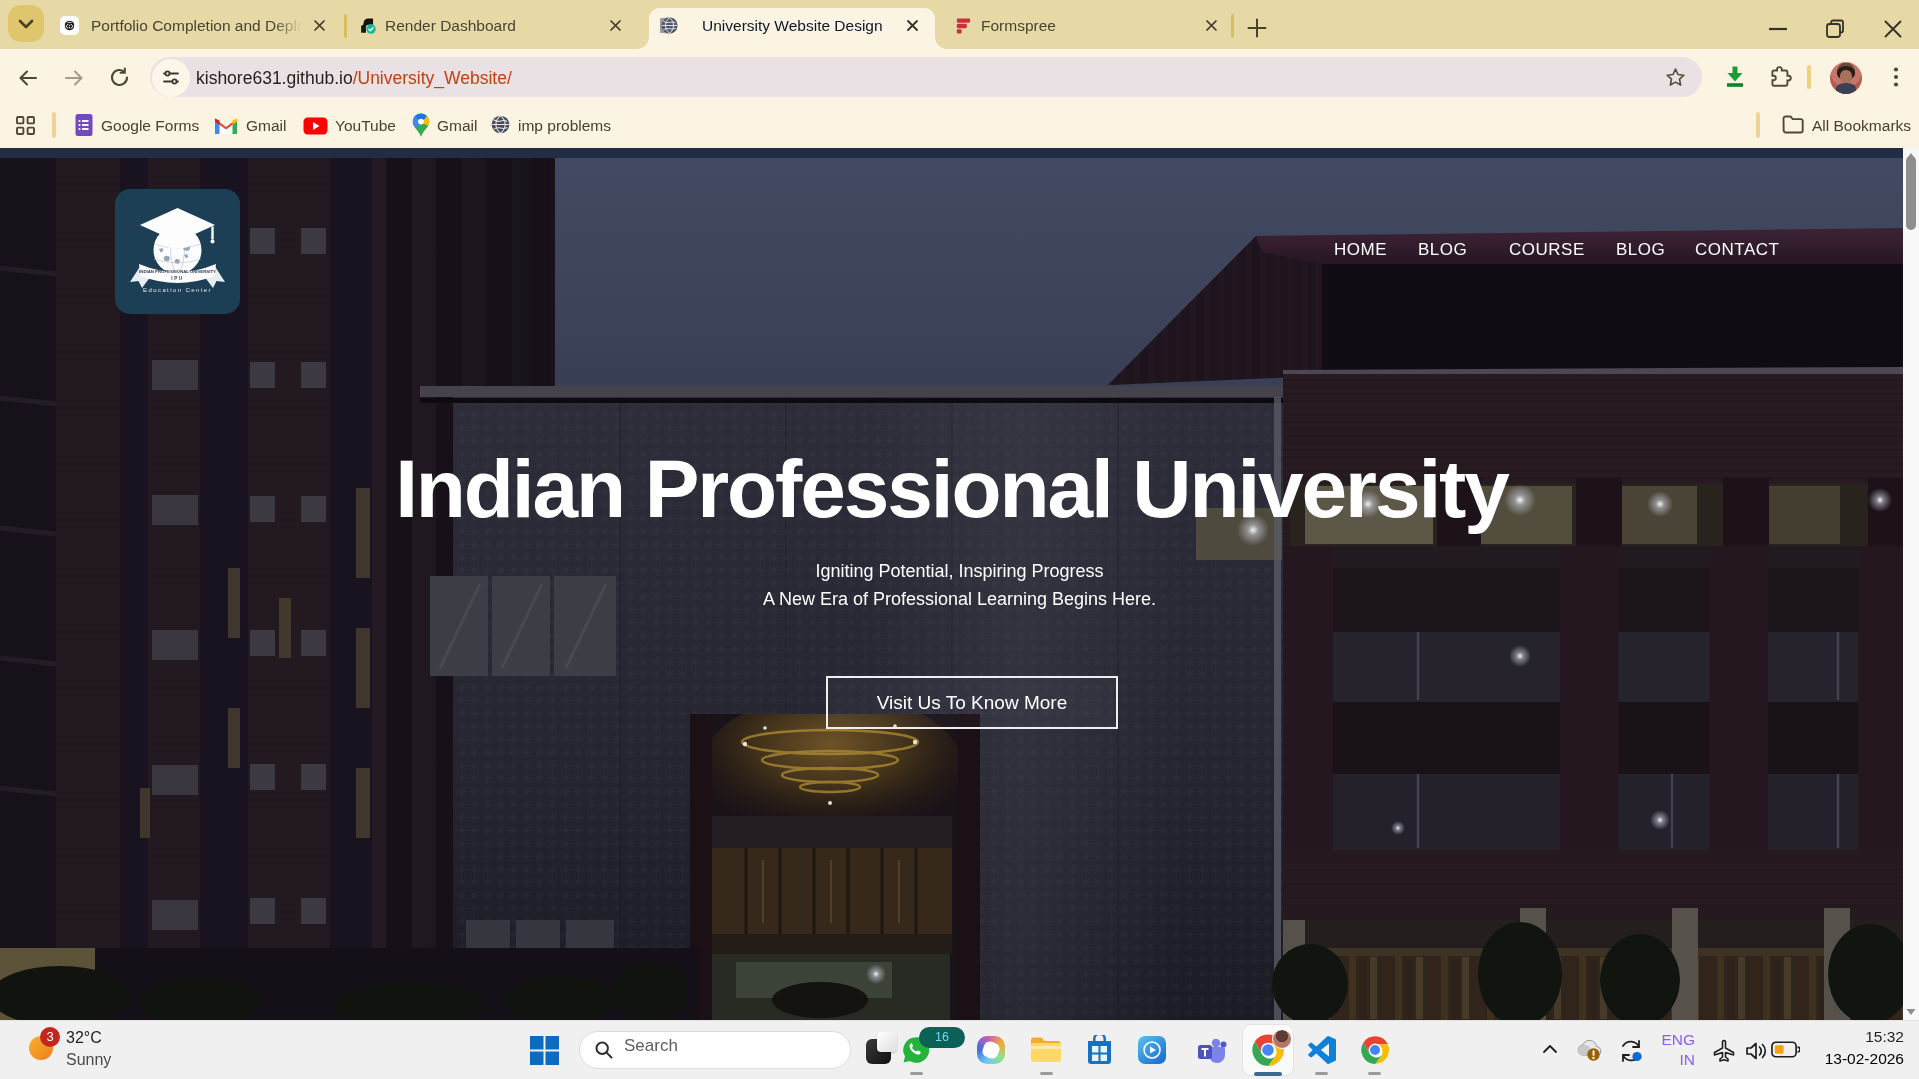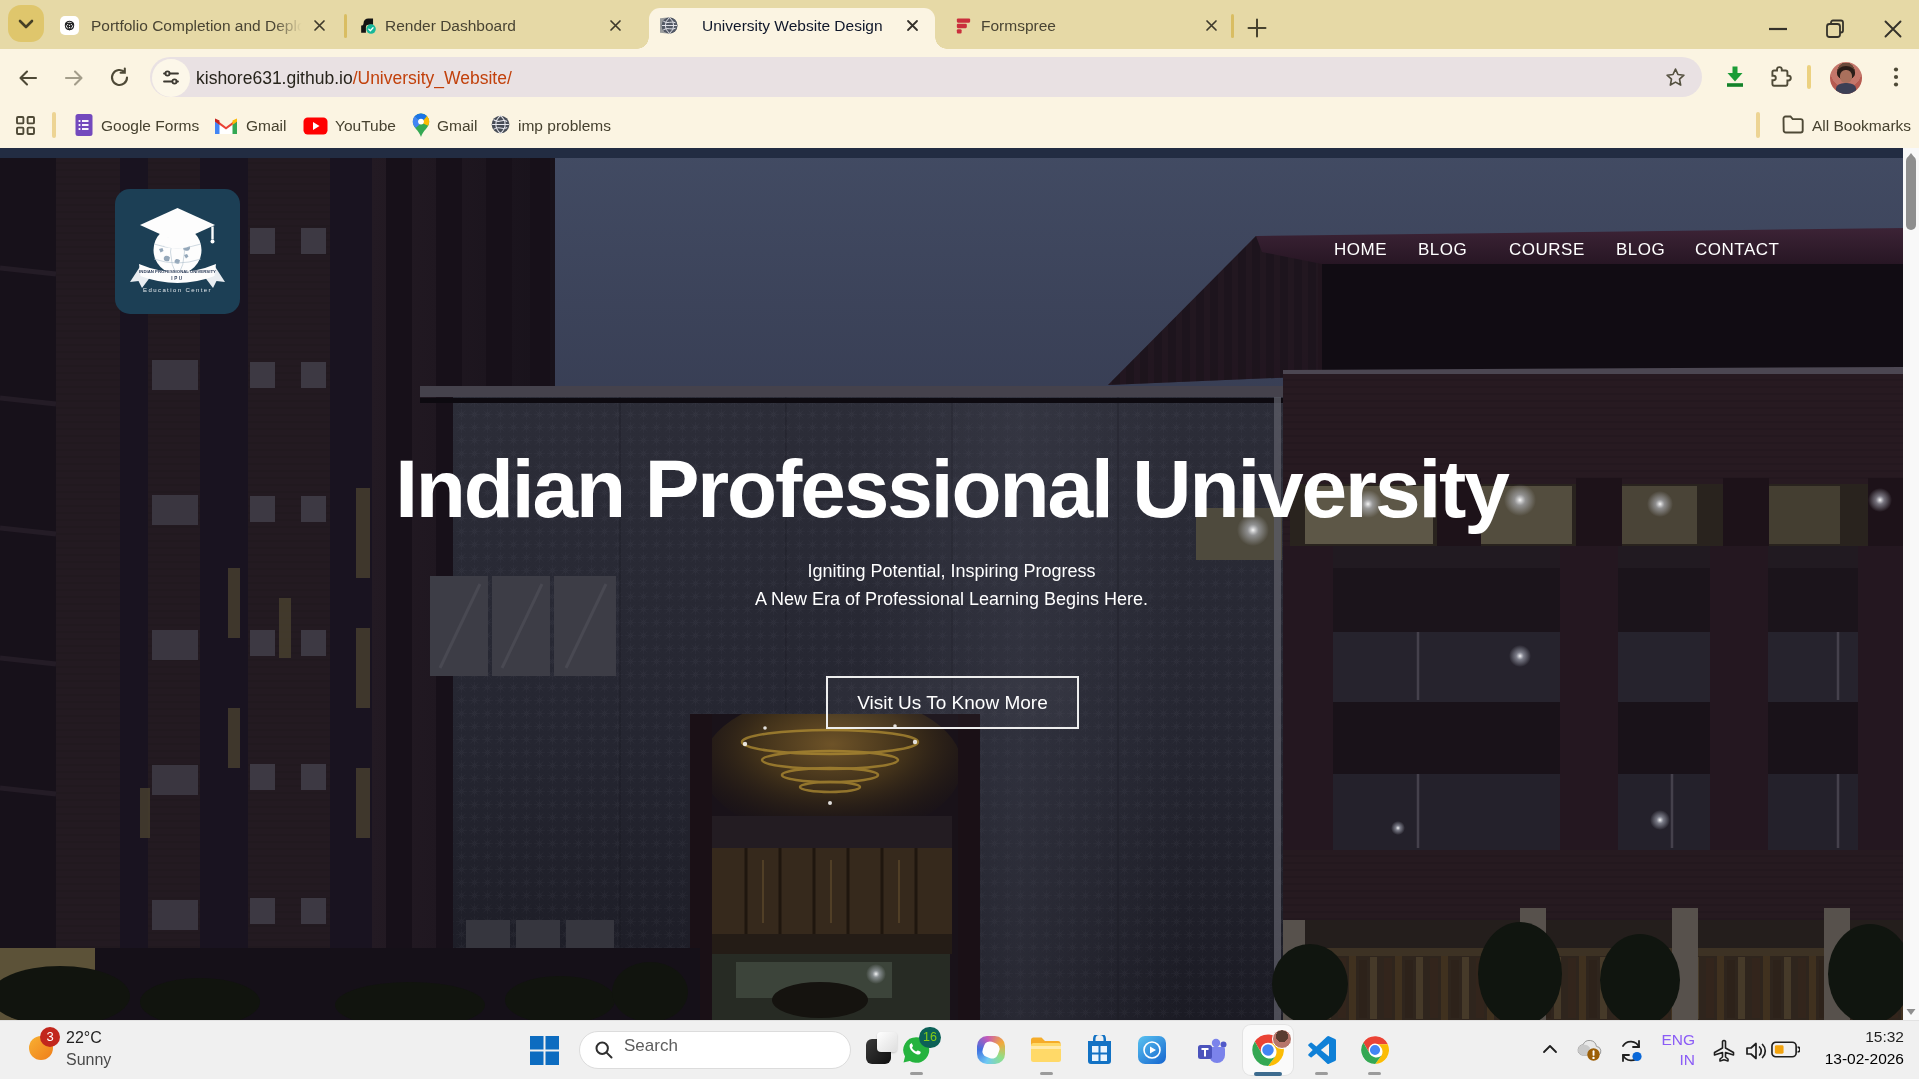--- a/index.html
+++ b/index.html
@@ -19,22 +19,22 @@
 
 #bookmarks{position:absolute;left:0;top:104px;width:1919px;height:44px;background:#fbf4e2}
 .bktext{position:absolute;top:13px;font-size:15.5px;color:#46412f;white-space:nowrap}
 
 #page{position:absolute;left:0;top:148px;width:1903px;height:872px;background:#1a141b;overflow:hidden}
 #bgart{position:absolute;left:0;top:0}
 #logo{position:absolute;left:115px;top:41px;width:125px;height:125px;border-radius:15px;background:#1c3f55}
 #nav{position:absolute;left:0;top:92px;width:1903px;color:#fff;font-size:17px}
 .navlink{position:absolute;top:0;letter-spacing:.5px}
 #h1{position:absolute;left:0;top:294px;width:1903px;text-align:center;color:#fff;font-size:82px;font-weight:bold;letter-spacing:-2.1px}
-.tag{position:absolute;left:0;width:1903px;text-align:center;color:#fff;font-size:18px}
-#btn{position:absolute;left:826px;top:528px;width:253px;height:53px;border:2px solid #eee;color:#fff;font-size:19px;text-align:center;line-height:49px;background:rgba(255,255,255,0.03)}
+.tag{position:absolute;left:8px;width:1903px;text-align:center;color:#fff;font-size:18px}
+#btn{position:absolute;left:826px;top:528px;width:292px;height:53px;border:2px solid #eee;color:#fff;font-size:19px;text-align:center;line-height:49px;background:rgba(255,255,255,0.03)}
 
 #scrollbar{position:absolute;left:1903px;top:148px;width:16px;height:872px;background:#f8f8f8}
 #sthumb{position:absolute;left:3px;top:8px;width:10px;height:74px;background:#8e8e8e;border-radius:5px}
 
 #taskbar{position:absolute;left:0;top:1020px;width:1919px;height:59px;background:#f0f0f0;border-top:1px solid #e2e2e2}
 .dot{position:absolute;top:51px;height:3px;background:#9b9b9b;border-radius:2px}
 </style>
 </head>
 <body>
 <div id="tabstrip">
@@ -581,21 +581,21 @@
     </svg>
   <div id="sthumb"></div>
   <svg class="abs" style="left:3px;top:860px" width="10" height="8" viewBox="0 0 10 8">
       <path d="M5 7 L9.5 1 H0.5 z" fill="#8f8f8f"></path>
     </svg>
 </div>
 <div id="taskbar">
 
   <div class="abs" style="left:29px;top:15px;width:24px;height:24px;border-radius:50%;background:linear-gradient(135deg,#f8b133,#ef7d1a)"></div>
   <div class="abs" style="left:40px;top:6px;width:20px;height:20px;border-radius:50%;background:#c2271d;color:#fff;font-size:13px;text-align:center;line-height:20px">3</div>
-  <div class="abs" style="left:66px;top:8px;font-size:16px;color:#1f1f1f">22°C</div>
+  <div class="abs" style="left:66px;top:8px;font-size:16px;color:#1f1f1f">32°C</div>
   <div class="abs" style="left:66px;top:30px;font-size:16px;color:#4a4a4a">Sunny</div>
 
   <svg class="abs" style="left:530px;top:15px" width="29" height="29" viewBox="0 0 29 29">
       <g fill="#0d6cc0">
         <rect x="0" y="0" width="13.5" height="13.5"></rect>
         <rect x="15.5" y="0" width="13.5" height="13.5"></rect>
         <rect x="0" y="15.5" width="13.5" height="13.5"></rect>
         <rect x="15.5" y="15.5" width="13.5" height="13.5"></rect>
       </g>
     </svg>
@@ -608,21 +608,21 @@
   <div class="abs" style="left:624px;top:15px;font-size:17px;color:#5d5d5d">Search</div>
 
   <div class="abs" style="left:866px;top:18px;width:25px;height:25px;border-radius:6px;background:linear-gradient(135deg,#3a3a3a,#101010)"></div>
   <div class="abs" style="left:877px;top:11px;width:20px;height:20px;border-radius:4px;background:linear-gradient(135deg,#ffffff,#dedede);box-shadow:0 1px 2px rgba(0,0,0,.2)"></div>
 
   <svg class="abs" style="left:901px;top:14px" width="30" height="30" viewBox="0 0 30 30">
       <circle cx="15" cy="15" r="13" fill="#fff"></circle>
       <path d="M15 2.2 a12.8 12.8 0 0 0 -11 19.3 L2.5 27.5 l6.2-1.6 A12.8 12.8 0 1 0 15 2.2 z" fill="#25b33e"></path>
       <path d="M10.4 8.6 c-0.7 0-1.8 0.8-1.8 2.4 c0 3 2.8 6.4 6.4 7.9 c3 1.2 4.2 0.2 4.6-1 c0.2-0.7 0.1-1.1-0.4-1.4 l-2.2-1 c-0.5-0.2-0.8 0-1.1 0.5 c-0.3 0.5-0.7 0.6-1.4 0.2 c-1.4-0.7-2.7-1.9-3.3-3.2 c-0.2-0.5-0.1-0.8 0.2-1.1 c0.4-0.4 0.7-0.7 0.5-1.3 l-0.9-1.9 c-0.2-0.5-0.4-0.6-0.6-0.6 z" fill="#fff"></path>
     </svg>
-  <div class="abs" style="left:919px;top:6px;min-width:21px;height:21px;border-radius:11px;background:#0c6157;color:#84cc16;font-size:12.5px;text-align:center;line-height:21px;padding:0 4px">16</div>
+  <div class="abs" style="left:919px;top:6px;min-width:21px;height:21px;border-radius:11px;background:#0c6157;color:#7dd3fc;font-size:12.5px;text-align:center;line-height:21px;padding:0 16px">16</div>
   <div class="dot" style="left:910px;width:13px"></div>
 
   <div class="abs" style="left:977px;top:15px;width:28px;height:28px;border-radius:10px;background:conic-gradient(from 200deg,#6fc9f3,#3f6fe0,#c65ab8,#f2a93b,#8ee08a,#6fc9f3)"></div>
   <div class="abs" style="left:983px;top:21px;width:16px;height:16px;border-radius:6px;background:#fdfdfd;transform:rotate(20deg)"></div>
 
   <svg class="abs" style="left:1030px;top:15px" width="32" height="28" viewBox="0 0 32 28">
       <path d="M1 4 a2.5 2.5 0 0 1 2.5-2.5 h8 l3.5 3.5 h13 a2.5 2.5 0 0 1 2.5 2.5 v2 H1 z" fill="#f5ac29"></path>
       <rect x="1" y="7" width="30" height="19" rx="2.5" fill="#ffd968"></rect>
       <path d="M1 10 h30 v3 H1 z" fill="#fff" opacity="0.45"></path>
     </svg>

